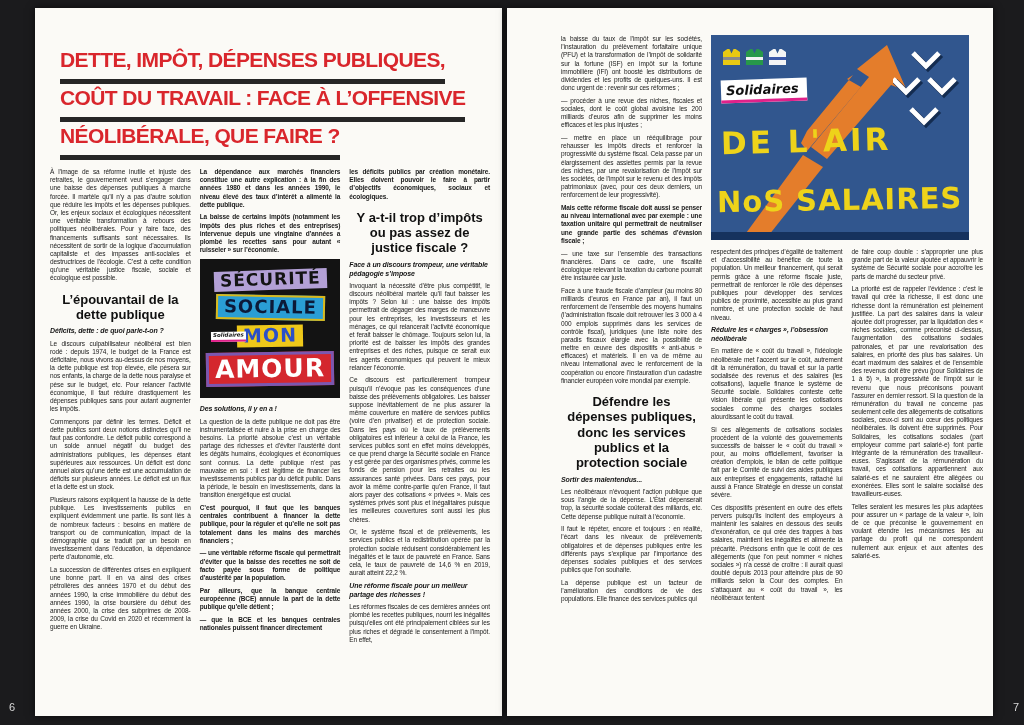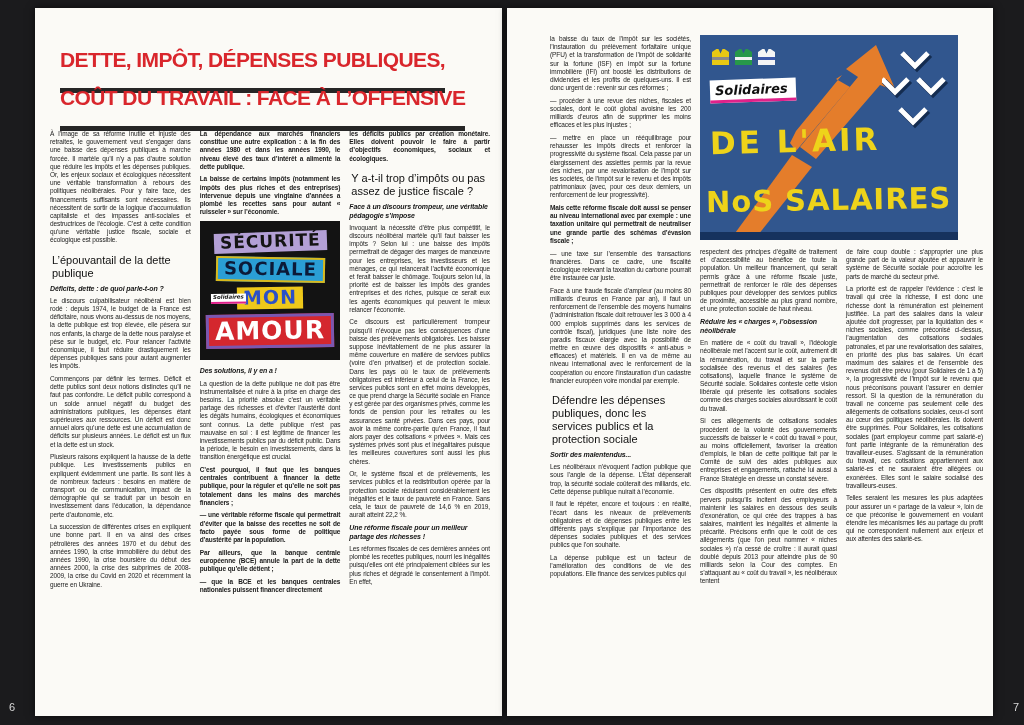--- a/index.html
+++ b/index.html
@@ -13,43 +13,43 @@
     box-shadow:0 0 8px rgba(0,0,0,.65);
   }
   .page-left{left:35px;width:467px;}
   .page-right{left:507px;width:486px;}
 
   
   .title-block{padding:34px 20px 12px 25px;}
   .title-line{display:block;line-height:36px;}
   .title-line span{
     color:#d9262c;font-weight:bold;font-size:21px;letter-spacing:-0.6px;
-    border-bottom:5px solid #262626;padding-bottom:17px;
+    border-bottom:5px solid #262626;padding-bottom:8px;
   }
 
   
   .lcols{display:flex;gap:9px;padding:0 12px 0 15px;}
   .col{flex:1;min-width:0;}
   .col p{
     font-size:6.5px;line-height:1.26;text-align:justify;
     margin:0 0 4.5px 0;color:#1a1a1a;letter-spacing:-0.1px;
   }
   .col p.b{font-weight:bold;}
   .col .sub{
     font-style:italic;font-weight:bold;font-size:7px;text-align:left;
     margin:2px 0 3.5px 0;color:#161616;
   }
   .col h2{
-    font-weight:normal;font-size:11px;line-height:1.18;
+    font-weight:bold;font-size:13px;line-height:1.18;text-align:center;
     margin:9px 2px 5px 2px;color:#101010;
   }
 
   
   .rwrap{display:flex;gap:9px;padding:27px 10px 0 43px;}
-  .rc1{width:141px;flex:none;}
+  .rc1{width:141px;flex:none;margin-left:11px;}
   .rrest{flex:1;min-width:0;}
   .rcols2{display:flex;gap:9px;margin-top:8px;}
   .rcols2 .col{flex:1;}
 
   
   .poster1{
     background:#131313;margin:5px 0 7px 0;padding:11px 6px 12px 6px;
     display:flex;flex-direction:column;align-items:center;gap:5px;
     font-family:"DejaVu Sans",sans-serif;
   }
@@ -99,20 +99,21 @@
   .pagenum-left{left:9px;}
   .pagenum-right{right:5px;}
 </style>
 </head>
 <body>
 
 <div class="page page-left">
   <div class="title-block">
     <span class="title-line"><span>DETTE, IMPÔT, DÉPENSES PUBLIQUES,</span></span>
     <span class="title-line"><span>COÛT DU TRAVAIL : FACE À L’OFFENSIVE</span></span>
+    <span class="title-line"><span>NÉOLIBÉRALE, QUE FAIRE ?</span></span>
   </div>
   <div class="lcols">
     <div class="col">
       <p>À l’image de sa réforme inutile et injuste des retraites, le gouvernement veut s’engager dans une baisse des dépenses publiques à marche forcée. Il martèle qu’il n’y a pas d’autre solution que réduire les impôts et les dépenses publiques. Or, les enjeux sociaux et écologiques nécessitent une véritable transformation à rebours des politiques néolibérales. Pour y faire face, des financements suffisants sont nécessaires. Ils nécessitent de sortir de la logique d’accumulation capitaliste et des impasses anti-sociales et destructrices de l’écologie. C’est à cette condition qu’une véritable justice fiscale, sociale et écologique est possible.</p>
       <h2>L’épouvantail de la dette publique</h2>
       <p class="sub">Déficits, dette : de quoi parle-t-on ?</p>
       <p>Le discours culpabilisateur néolibéral est bien rodé : depuis 1974, le budget de la France est déficitaire, nous vivons au-dessus de nos moyens, la dette publique est trop élevée, elle pèsera sur nos enfants, la charge de la dette nous paralyse et pèse sur le budget, etc. Pour relancer l’activité économique, il faut réduire drastiquement les dépenses publiques sans pour autant augmenter les impôts.</p>
       <p>Commençons par définir les termes. Déficit et dette publics sont deux notions distinctes qu’il ne faut pas confondre. Le déficit public correspond à un solde annuel négatif du budget des administrations publiques, les dépenses étant supérieures aux ressources. Un déficit est donc annuel alors qu’une dette est une accumulation de déficits sur plusieurs années. Le déficit est un flux et la dette est un stock.</p>
       <p>Plusieurs raisons expliquent la hausse de la dette publique. Les investissements publics en expliquent évidemment une partie. Ils sont liés à de nombreux facteurs : besoins en matière de transport ou de communication, impact de la démographie qui se traduit par un besoin en investissement dans l’éducation, la dépendance perte d’autonomie, etc.</p>
       <p>La succession de différentes crises en expliquent une bonne part. Il en va ainsi des crises pétrolières des années 1970 et du début des années 1990, la crise immobilière du début des années 1990, la crise boursière du début des années 2000, la crise des subprimes de 2008-2009, la crise du Covid en 2020 et récemment la guerre en Ukraine.</p>

